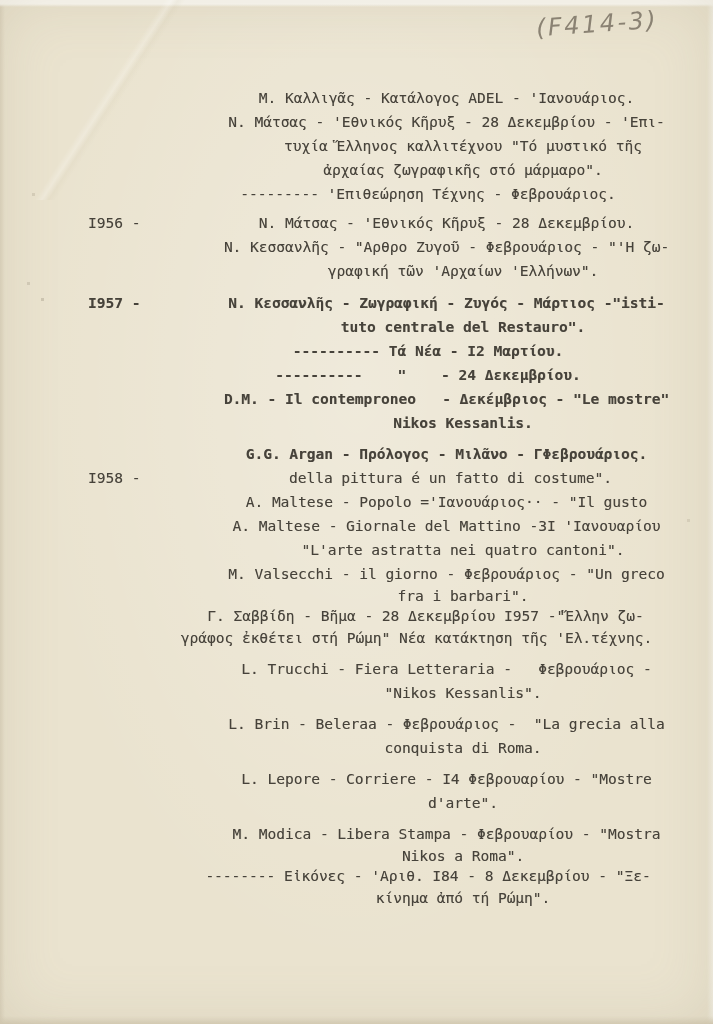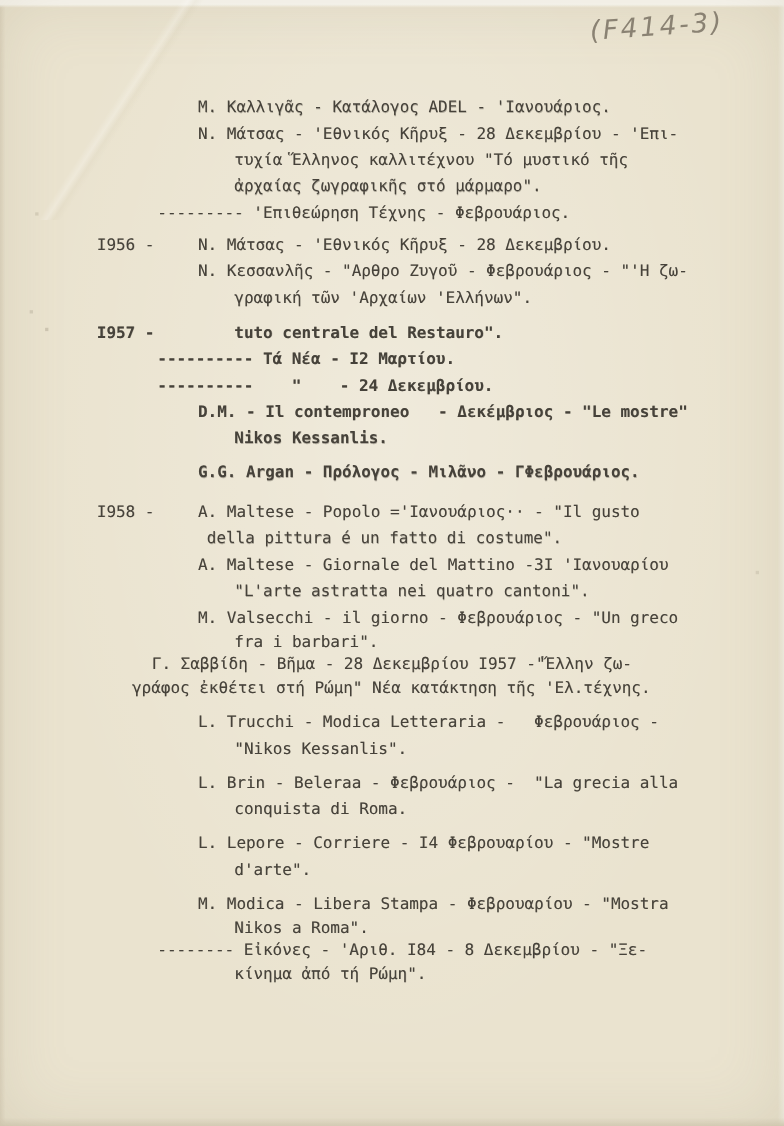--- a/index.html
+++ b/index.html
@@ -36,21 +36,21 @@
     font-size:24px;color:#8a8273;letter-spacing:2.5px;
     transform:rotate(-4deg);white-space:pre;
   }
   .content{
     position:absolute;left:0;top:86px;width:713px;
     font-size:14.5px;line-height:24px;color:#46423a;
     text-shadow:0.3px 0.3px 0 rgba(70,64,55,0.35);
   }
   .group{position:relative;margin-left:180px;}
   .year{position:absolute;left:-92px;top:0;white-space:pre;text-align:right;}
-  .line{white-space:pre;}
+  .line{white-space:pre;text-align:center;}
   .k-e{}
   .k-c{padding-left:33px;}
   .k-cs{padding-left:8px;}
   .k-d{margin-left:-37px;}
   .k-o{margin-left:-42px;}
   .k-o2{margin-left:-60px;}
   .sp{margin-top:7px;}
   .tight{line-height:20px;}
 </style>
 </head>
@@ -70,38 +70,39 @@
         <div class="line k-d">--------- 'Επιθεώρηση Τέχνης - Φεβρουάριος.</div>
       </div>
       <div class="group" style="margin-top: 5px;">
         <span class="year">Ι956 -</span>
         <div class="line k-e">Ν. Μάτσας - 'Εθνικός Κῆρυξ - 28 Δεκεμβρίου.</div>
         <div class="line k-e">Ν. Κεσσανλῆς - "Αρθρο Ζυγοῦ - Φεβρουάριος - "'Η ζω-</div>
         <div class="line k-c">γραφική τῶν 'Αρχαίων 'Ελλήνων".</div>
       </div>
       <div class="group" style="margin-top: 8px; font-weight: bold;">
         <span class="year">Ι957 -</span>
+        <div class="line k-e">Ν. Κεσσανλῆς - Ζωγραφική - Ζυγός - Μάρτιος -"isti-</div>
         <div class="line k-c">tuto centrale del Restauro".</div>
         <div class="line k-d">---------- Τά Νέα - Ι2 Μαρτίου.</div>
         <div class="line k-d">----------    "    - 24 Δεκεμβρίου.</div>
         <div class="line k-e">D.M. - Il contemproneo   - Δεκέμβριος - "Le mostre"</div>
         <div class="line k-c">Nikos Kessanlis.</div>
         <div class="line k-e sp">G.G. Argan - Πρόλογος - Μιλᾶνο - ΓΦεβρουάριος.</div>
       </div>
-      <div class="group" style="margin-top: 12px;">
+      <div class="group" style="margin-top: 0;">
         <span class="year">Ι958 -</span>
+        <div class="line k-cs">della pittura é un fatto di costume".</div>
         <div class="line k-e">Α. Maltese - Popolo ='Ιανουάριος·· - "Il gusto</div>
-        <div class="line k-cs">della pittura é un fatto di costume".</div>
         <div class="line k-e">Α. Maltese - Giornale del Mattino -3Ι 'Ιανουαρίου</div>
         <div class="line k-c">"L'arte astratta nei quatro cantoni".</div>
         <div class="line k-e">Μ. Valsecchi - il giorno - Φεβρουάριος - "Un greco</div>
         <div class="line k-c tight">fra i barbari".</div>
         <div class="line k-o tight">Γ. Σαββίδη - Βῆμα - 28 Δεκεμβρίου Ι957 -"Ἕλλην ζω-</div>
         <div class="line k-o2">γράφος ἐκθέτει στή Ρώμη" Νέα κατάκτηση τῆς 'Ελ.τέχνης.</div>
-        <div class="line k-e sp">L. Trucchi - Modica Letteraria -   Φεβρουάριος -</div>
+        <div class="line k-e sp">L. Trucchi - Fiera Letteraria -   Φεβρουάριος -</div>
         <div class="line k-c">"Nikos Kessanlis".</div>
         <div class="line k-e sp">L. Brin - Beleraa - Φεβρουάριος -  "La grecia alla</div>
         <div class="line k-c">conquista di Roma.</div>
         <div class="line k-e sp">L. Lepore - Corriere - Ι4 Φεβρουαρίου - "Mostre</div>
         <div class="line k-c">d'arte".</div>
         <div class="line k-e sp">Μ. Modica - Libera Stampa - Φεβρουαρίου - "Mostra</div>
         <div class="line k-c tight">Nikos a Roma".</div>
         <div class="line k-d tight">-------- Εἰκόνες - 'Αριθ. Ι84 - 8 Δεκεμβρίου - "Ξε-</div>
         <div class="line k-c">κίνημα ἀπό τή Ρώμη".</div>
       </div>

